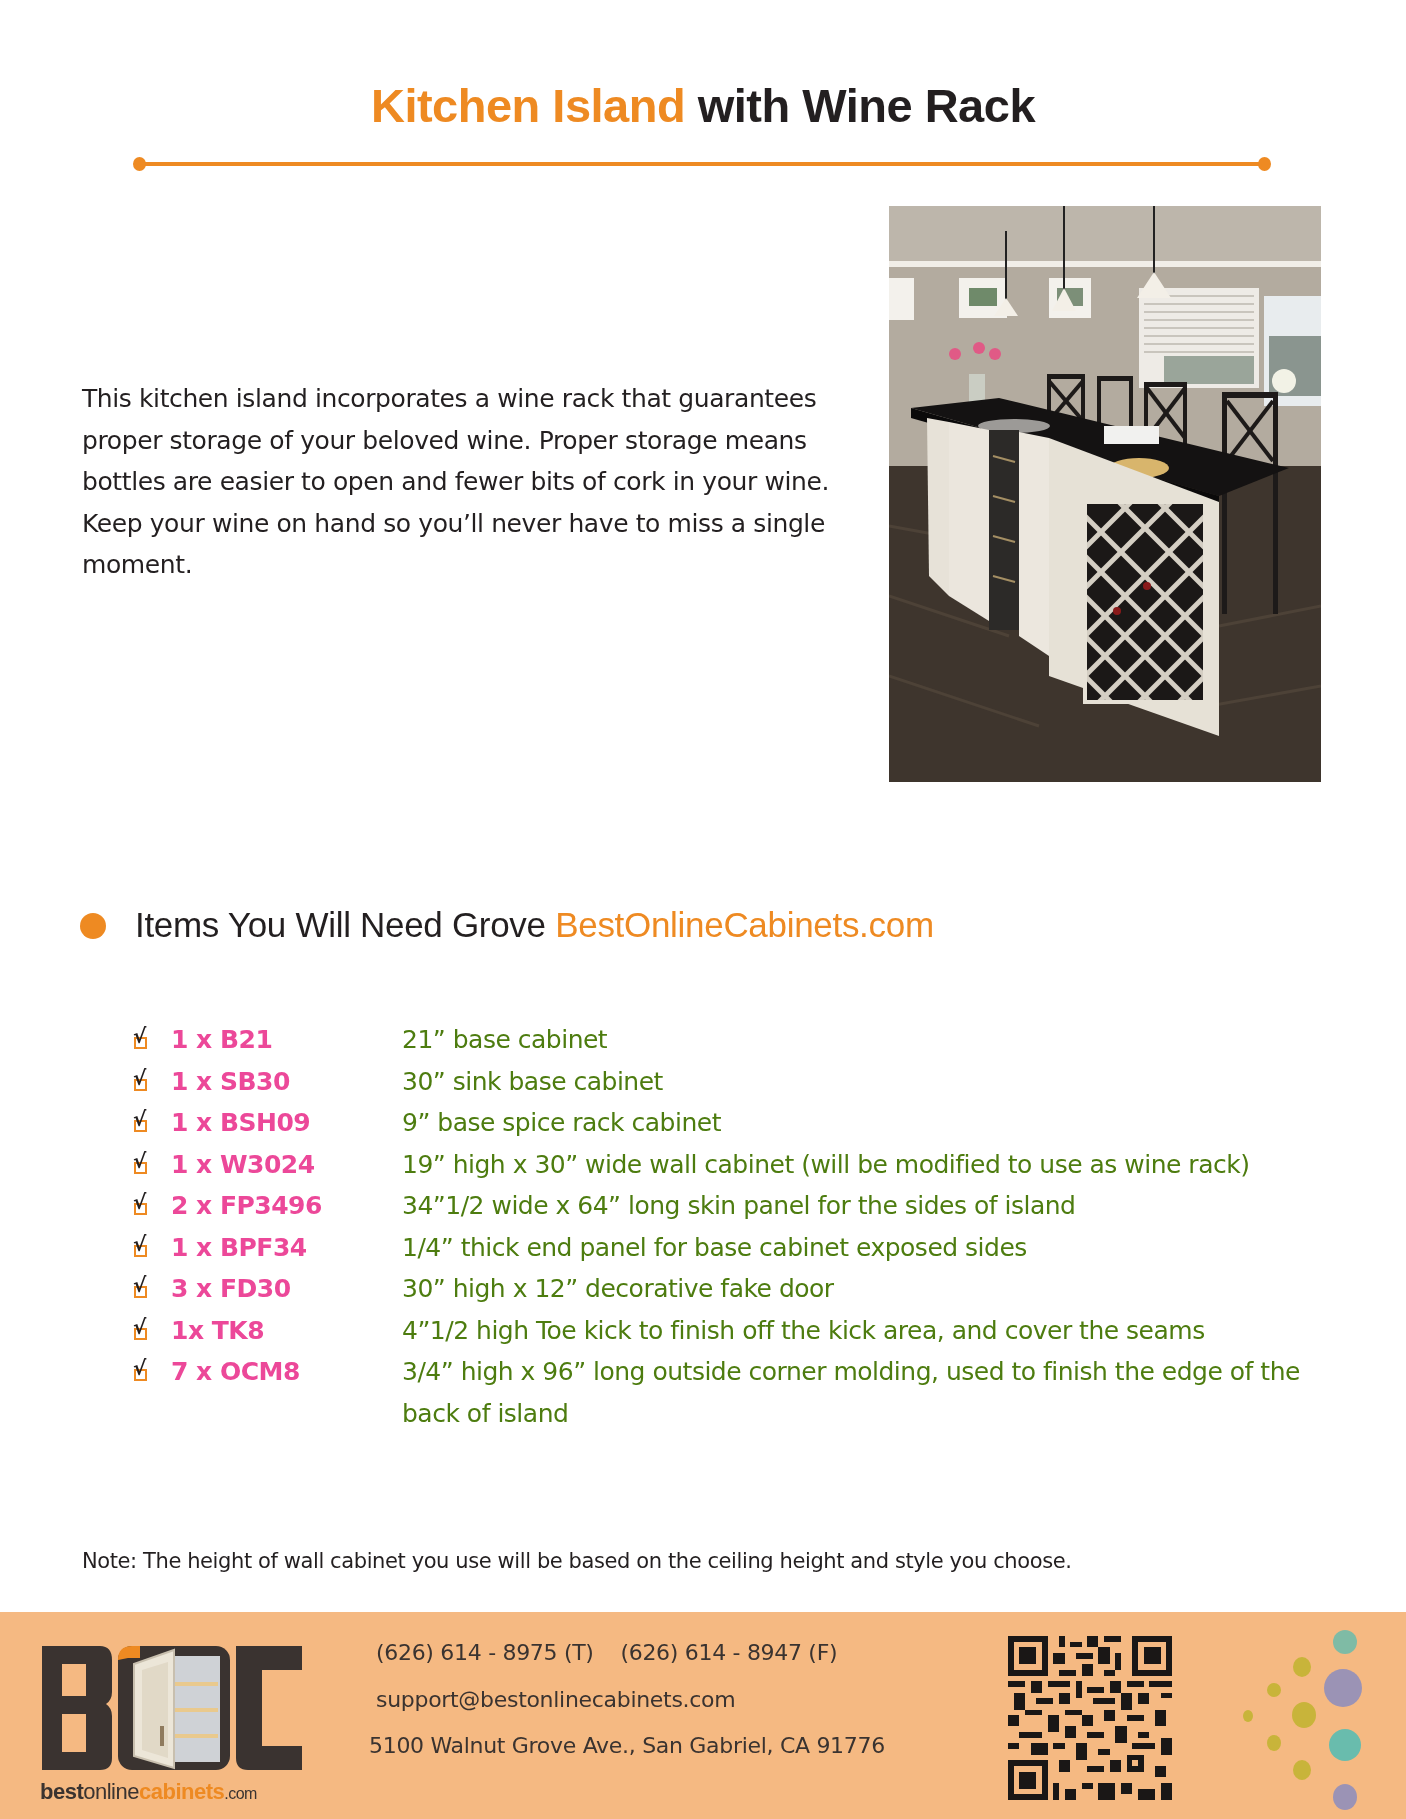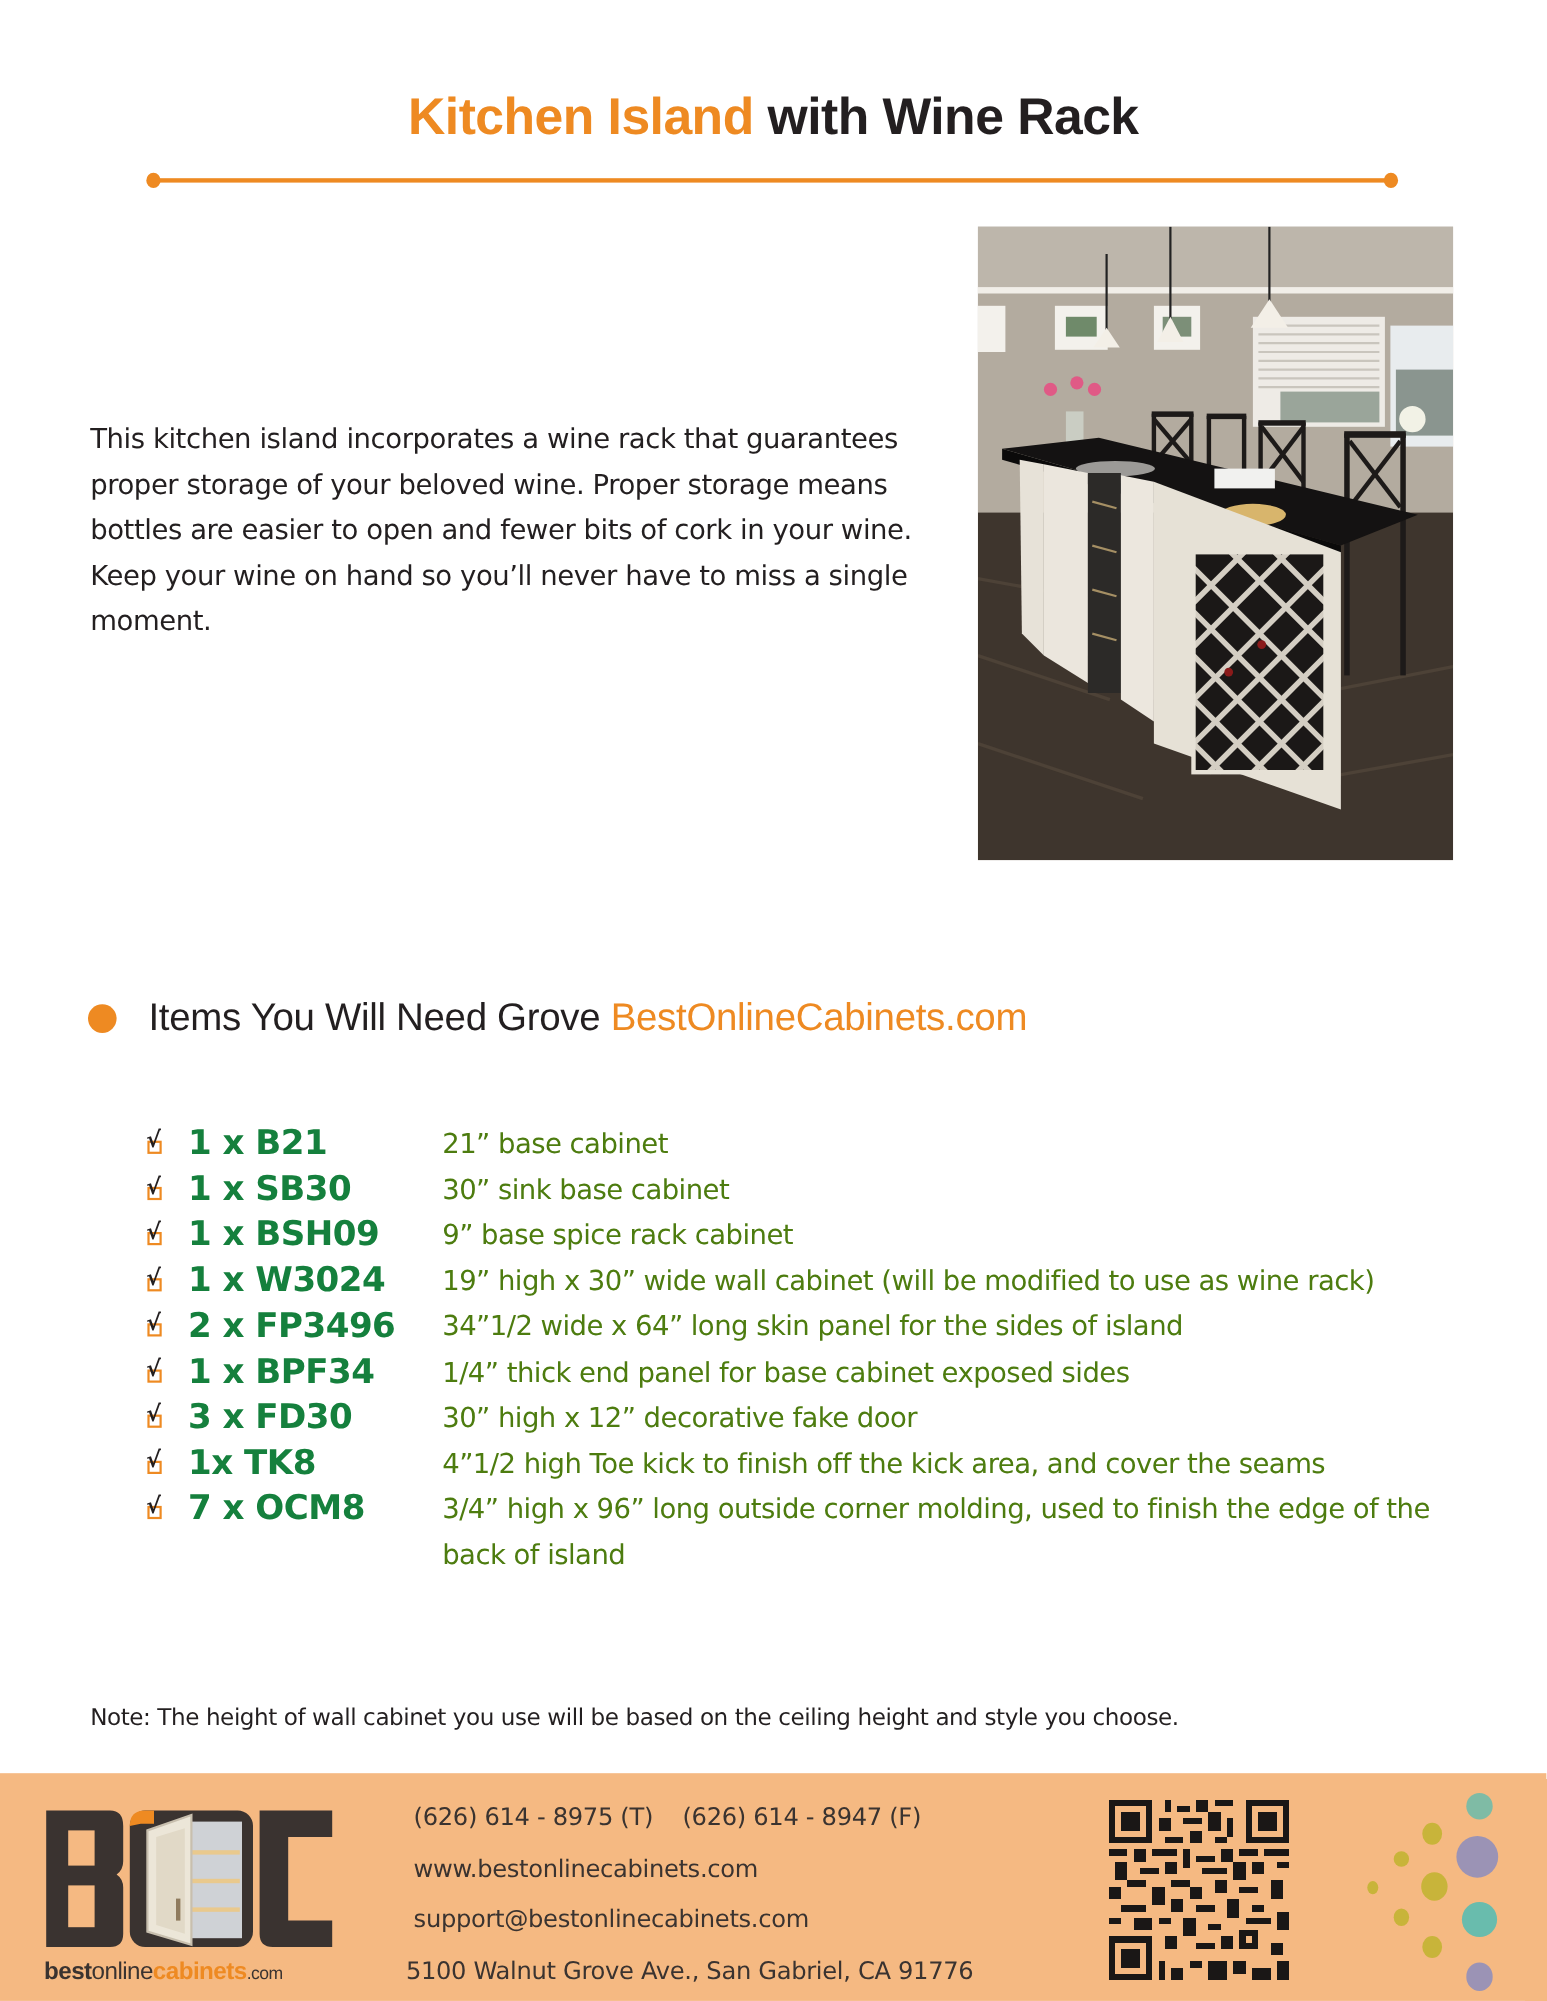--- a/index.html
+++ b/index.html
@@ -40,22 +40,22 @@
   }
   .section-heading .text .accent { color: #ee8a22; }
 
   .items { position: absolute; left: 134px; top: 1019px; width: 1200px; }
   .item { position: relative; height: 41.5px; }
   .item.tall { height: 83px; }
   .item .check { position: absolute; left: 0; top: 14px; width: 16px; height: 16px; }
   .item .check .box { position: absolute; left: 0; top: 4px; width: 13px; height: 12px; border: 2.5px solid #ee8a22; }
   .item .check .tick { position: absolute; left: -1px; top: -7px; font-size: 20px; font-weight: 700; color: #231f20; line-height: 1; font-family: "DejaVu Sans", sans-serif; }
   .item .qty {
-    position: absolute; left: 37px; top: 0; font-family: "DejaVu Sans", sans-serif; font-weight: 700; font-size: 31px;
-    line-height: 41.5px; color: #15803d; letter-spacing: -0.5px;
+    position: absolute; left: 37px; top: 0; font-family: "DejaVu Sans", sans-serif; font-weight: 700; font-size: 25px;
+    line-height: 41.5px; color: #ec4899; letter-spacing: -0.5px;
   }
   .item .desc {
     position: absolute; left: 268px; top: 0; width: 900px; font-family: "DejaVu Sans", sans-serif; font-size: 25px;
     line-height: 41.5px; color: #4d7c0f; letter-spacing: -0.5px;
   }
 
   .note {
     position: absolute; left: 82px; top: 1549px; font-family: "DejaVu Sans", sans-serif; font-size: 21px; color: #231f20; letter-spacing: -0.4px;
   }
 
@@ -307,21 +307,20 @@
       <polygon points="102,36 128,28 128,124 102,116" fill="#e1d9c7"></polygon>
       <rect x="120" y="92" width="4" height="20" fill="#8f7b5e"></rect>
 
       <path d="M196,12 L262,12 L262,36 L222,36 L222,112 L262,112 L262,136 L208,136 Q196,136 196,124 Z" fill="#3a3330"></path>
     </svg>
     <div class="brand"><b>best</b><span>online</span><span class="cab">cabinets</span><span class="com">.com</span></div>
   </div>
 
   <div class="contact">
     <div style="white-space:pre;">(626) 614 - 8975 (T)    (626) 614 - 8947 (F)</div>
-    <div>www.bestonlinecabinets.com</div>
     <div>support@bestonlinecabinets.com</div>
     <div class="addr">5100 Walnut Grove Ave., San Gabriel, CA 91776</div>
   </div>
 
   <div class="qr">
     <svg width="164" height="164" viewBox="0 0 29 29" shape-rendering="crispEdges" xmlns="http://www.w3.org/2000/svg">
       <rect width="29" height="29" fill="#f5b982"></rect>
       <g fill="#1a1716">
         <path d="M0,0h7v7h-7z M1,1v5h5v-5z M2,2h3v3h-3z"></path>
         <path d="M22,0h7v7h-7z M23,1v5h5v-5z M24,2h3v3h-3z"></path>

